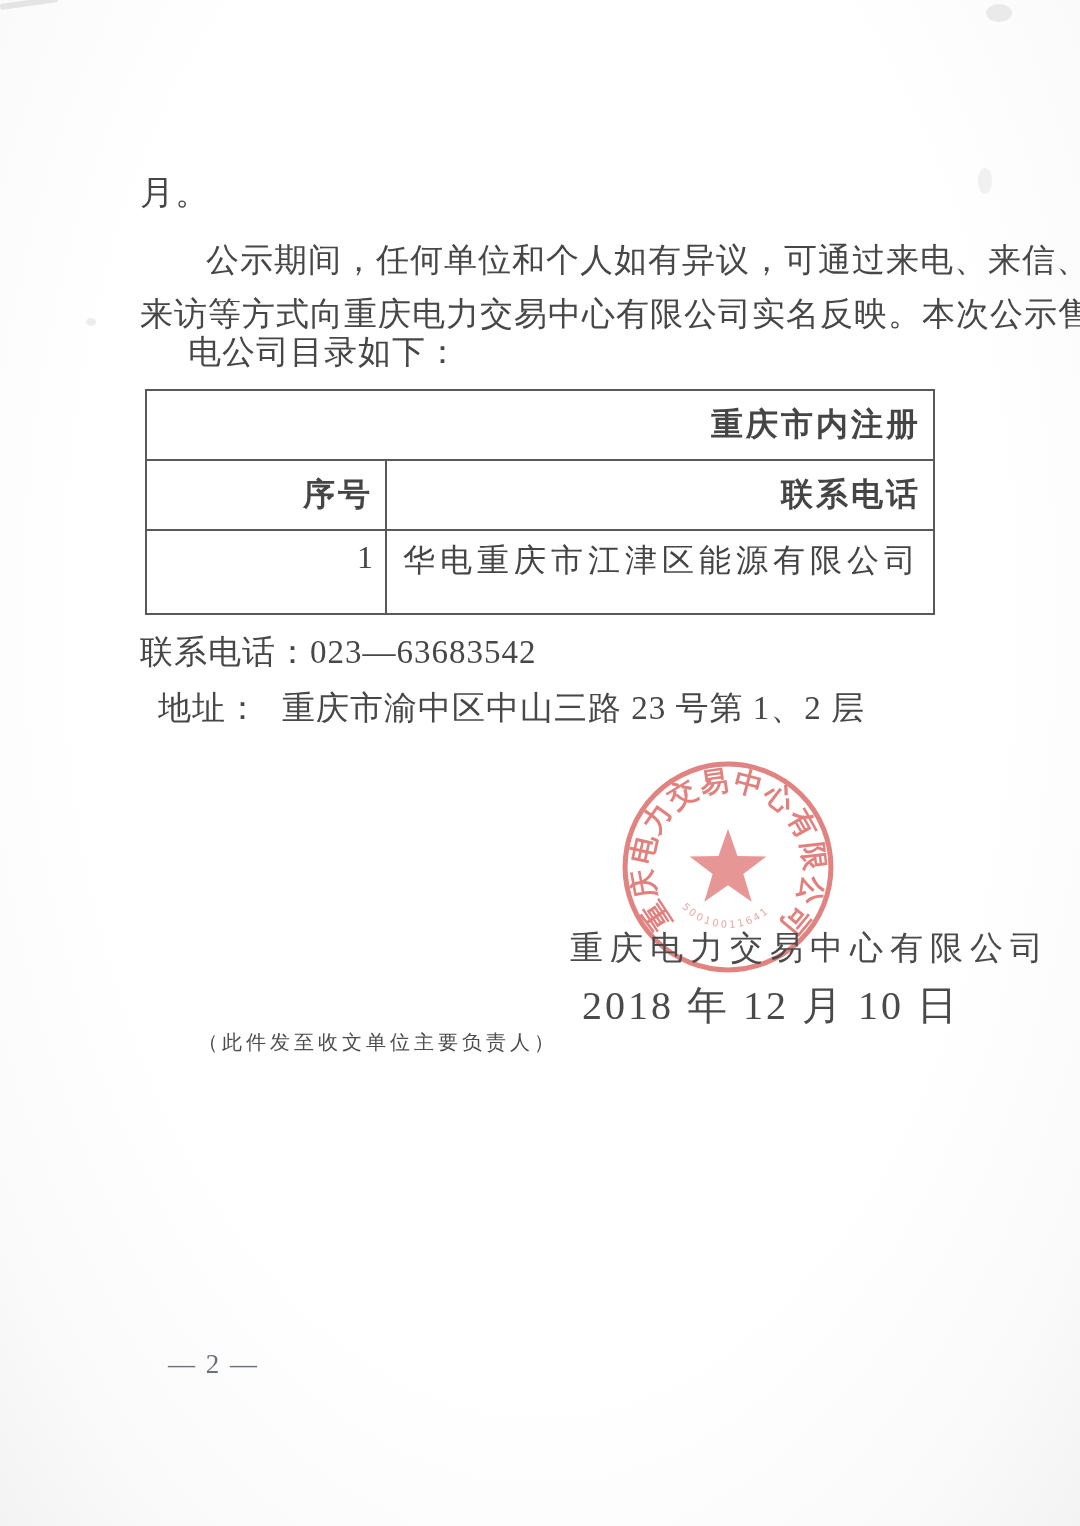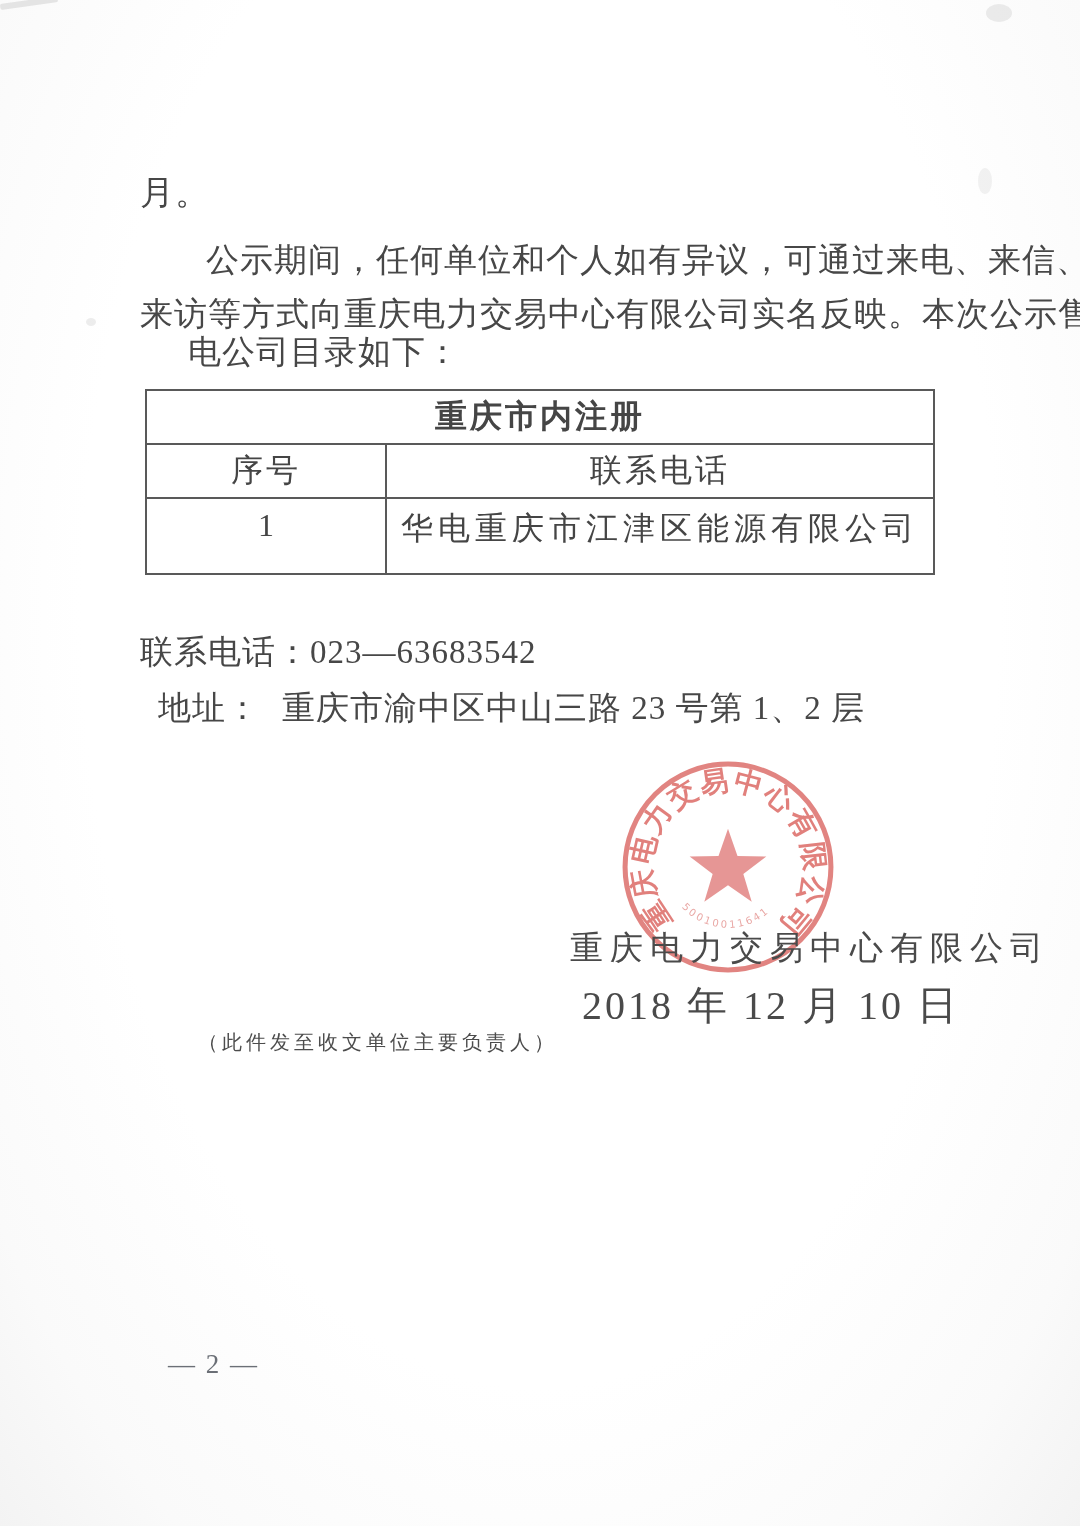--- a/index.html
+++ b/index.html
@@ -21,27 +21,27 @@
   .a2{left:986px;top:4px;width:26px;height:18px;opacity:.28;border-radius:50%;}
   .a3{left:978px;top:168px;width:14px;height:26px;opacity:.18;border-radius:50%;}
   .a4{left:86px;top:318px;width:10px;height:8px;opacity:.25;border-radius:50%;}
   
   table.reg{
     position:absolute;left:145px;top:389px;width:790px;
     border-collapse:collapse;table-layout:fixed;
   }
   table.reg th, table.reg td{
     border:2px solid #595959;
-    text-align:center;
+    text-align:right;
     font-size:32px;
     color:#454545;
-    padding:4px;
+    padding:12px;
   }
   tr.title-row th{height:44px;font-weight:bold;letter-spacing:3px;}
-  tr.head-row th{height:42px;font-weight:normal;letter-spacing:3px;}
+  tr.head-row th{height:42px;font-weight:bold;letter-spacing:3px;}
   tr.data-row td{height:62px;vertical-align:top;padding-top:8px;font-weight:normal;}
   td.company{letter-spacing:5px;}
   col.c1{width:240px;}
   
   .stamp{
     position:absolute;left:617px;top:756px;width:222px;height:222px;
     opacity:.88;
     filter:blur(0.4px);
     pointer-events:none;
   }

